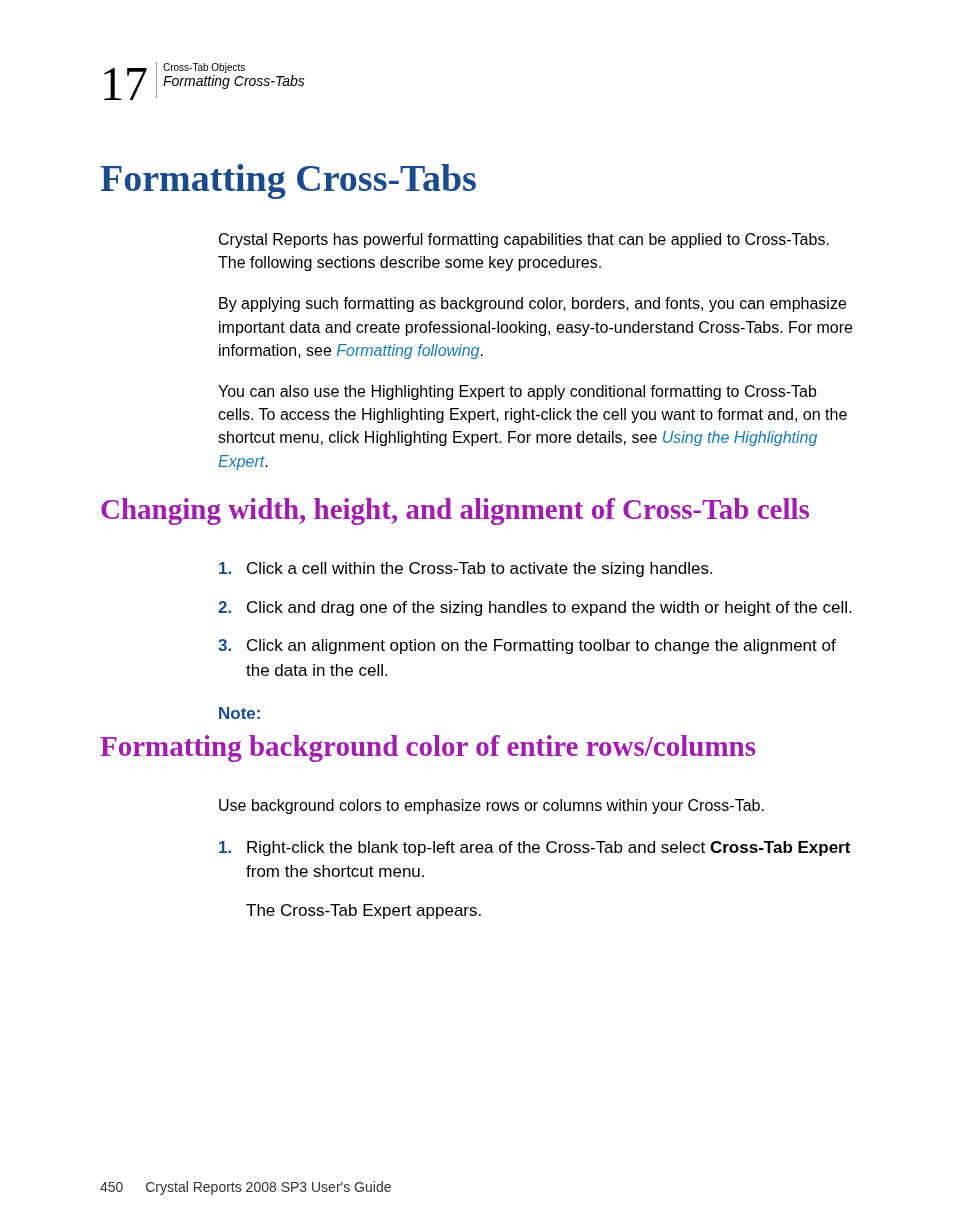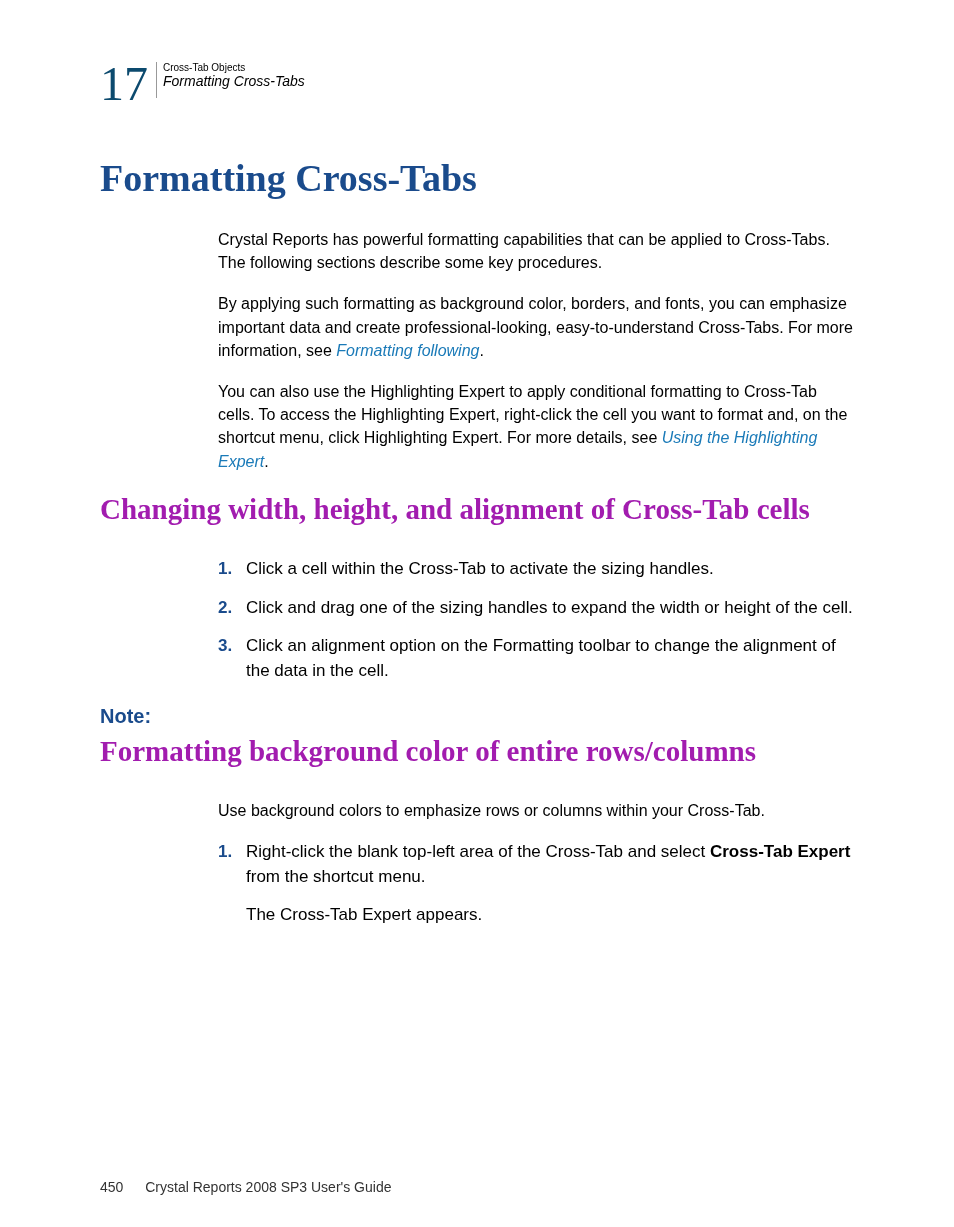--- a/index.html
+++ b/index.html
@@ -16,21 +16,21 @@
   }
   .header {
     display: flex;
     align-items: flex-start;
     margin-bottom: 48px;
   }
   .chapter-number {
     font-family: Georgia, "Times New Roman", serif;
     font-size: 48px;
     font-weight: 400;
-    color: #0c4a6e;
+    color: #000000;
     line-height: 1;
     margin-right: 6px;
   }
   .divider {
     width: 1px;
     background: #999;
     height: 36px;
     margin: 2px 6px 0 2px;
   }
   .header-text-block {
@@ -90,21 +90,22 @@
   }
   .ol-body { flex: 1; }
   .sub-para {
     margin-left: 146px;
     font-size: 17px;
     line-height: 1.45;
     margin-bottom: 18px;
     margin-top: 10px;
   }
   .note-block {
-    font-size: 20px;
+    margin-left: 118px;
+    font-size: 17px;
     line-height: 1.45;
     margin-top: 18px;
   }
   .note-label {
     color: #1a4b8c;
     font-weight: 700;
     margin-bottom: 2px;
   }
   .footer {
     position: absolute;

